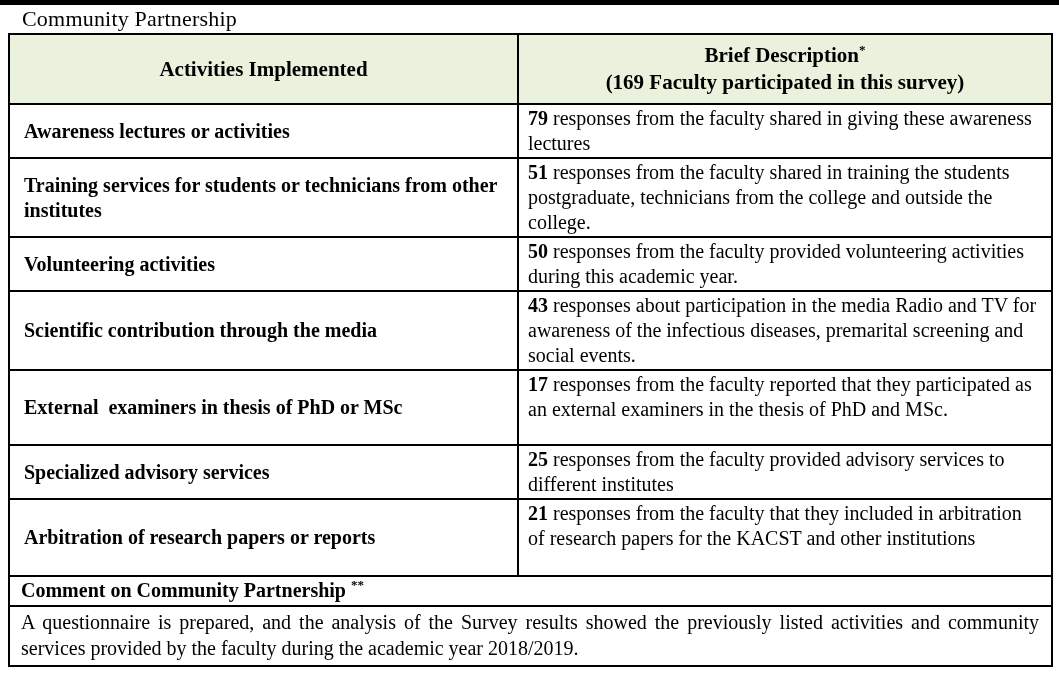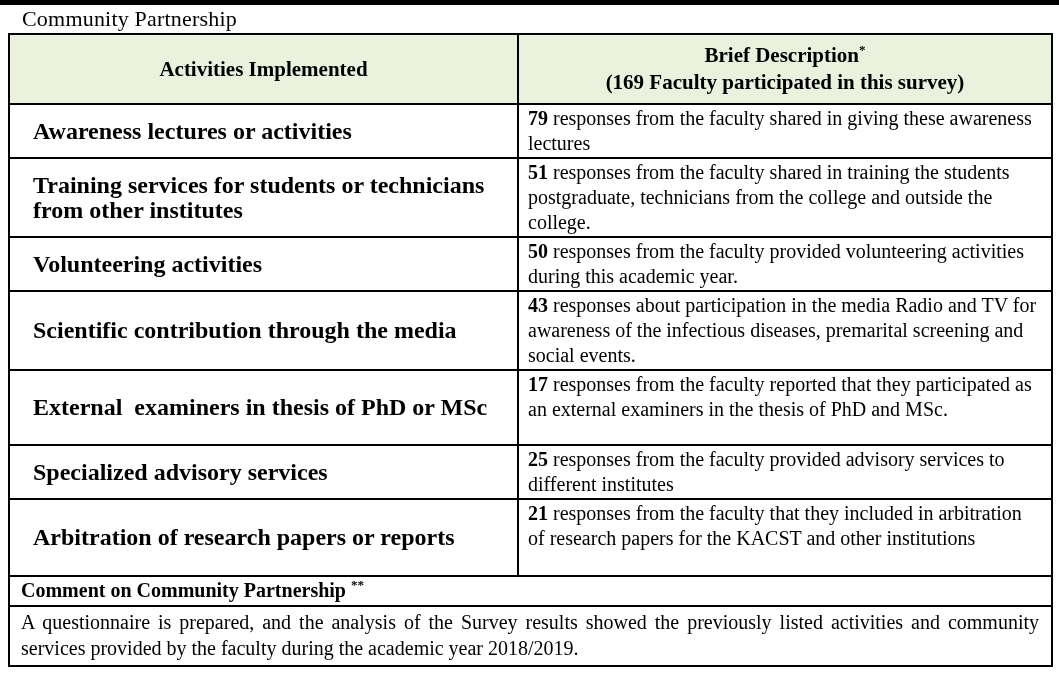--- a/index.html
+++ b/index.html
@@ -40,23 +40,23 @@
   th.hdr {
     font-size: 21px;
     font-weight: bold;
     text-align: center;
     vertical-align: middle;
     line-height: 27px;
     padding: 4px 6px;
   }
   td.act {
     font-weight: bold;
-    font-size: 24px;
+    font-size: 20px;
     vertical-align: middle;
-    padding: 2px 10px 2px 23px;
+    padding: 2px 10px 2px 14px;
     line-height: 25px;
     white-space: pre-wrap;
   }
   td.desc {
     font-size: 20px;
     vertical-align: top;
     padding: 1px 8px 1px 9px;
     line-height: 25px;
   }
   .num { font-weight: bold; }

